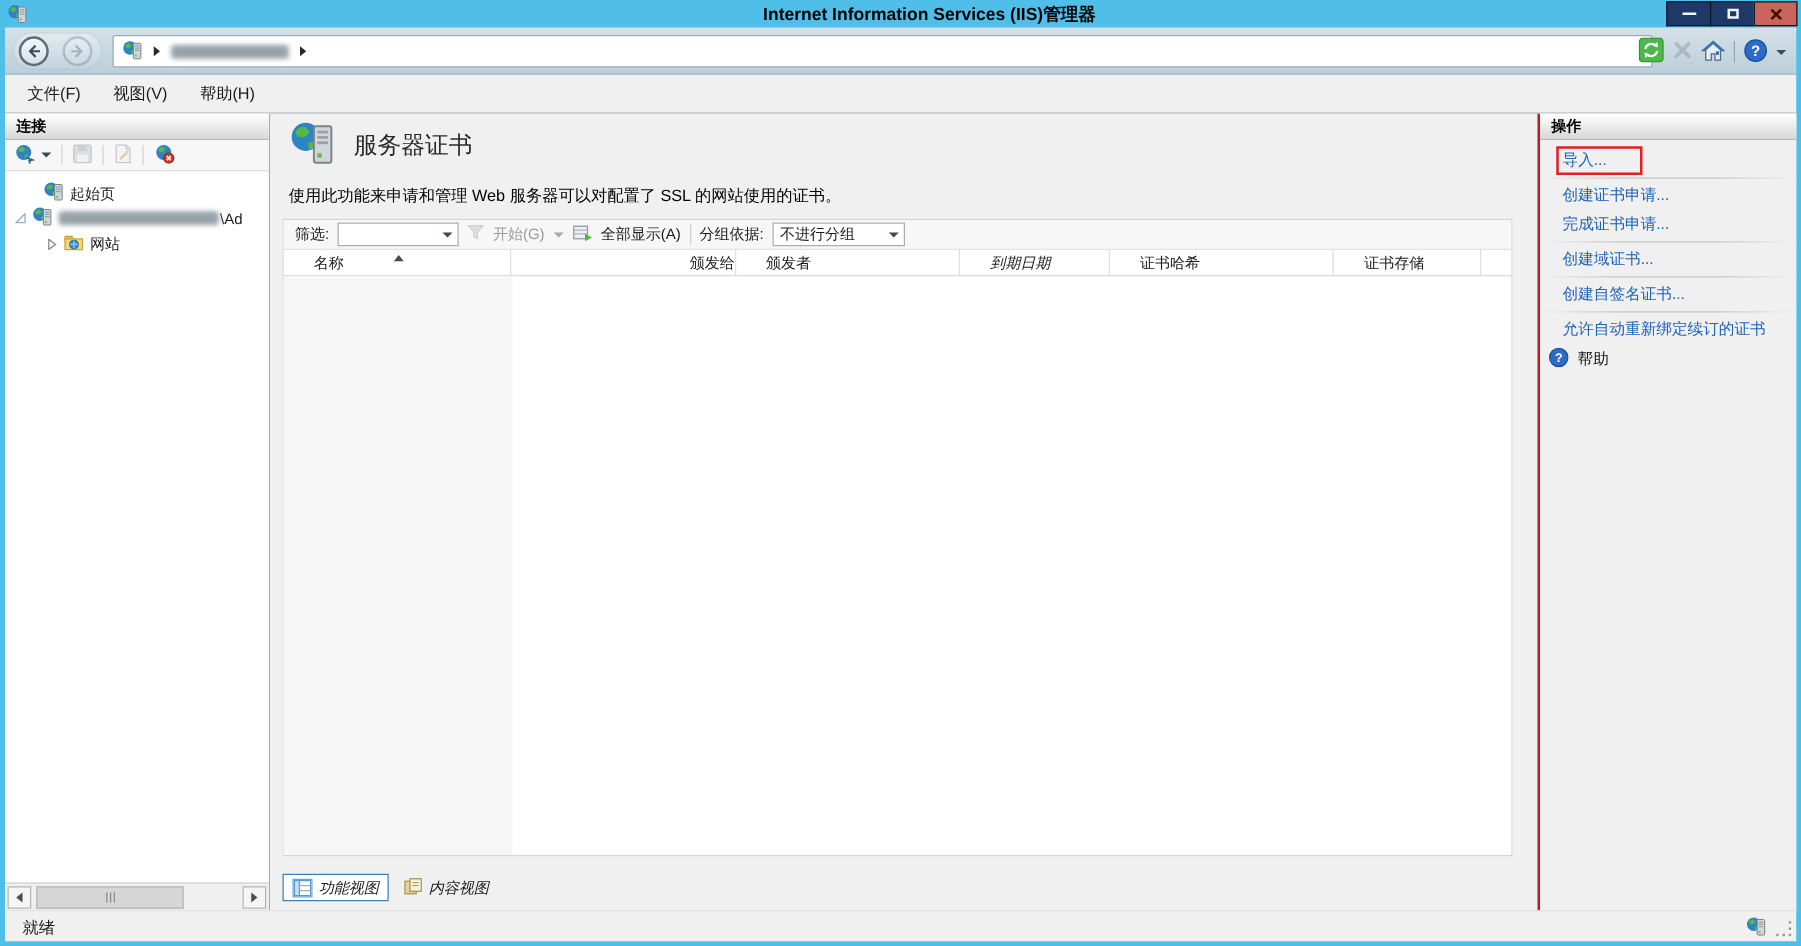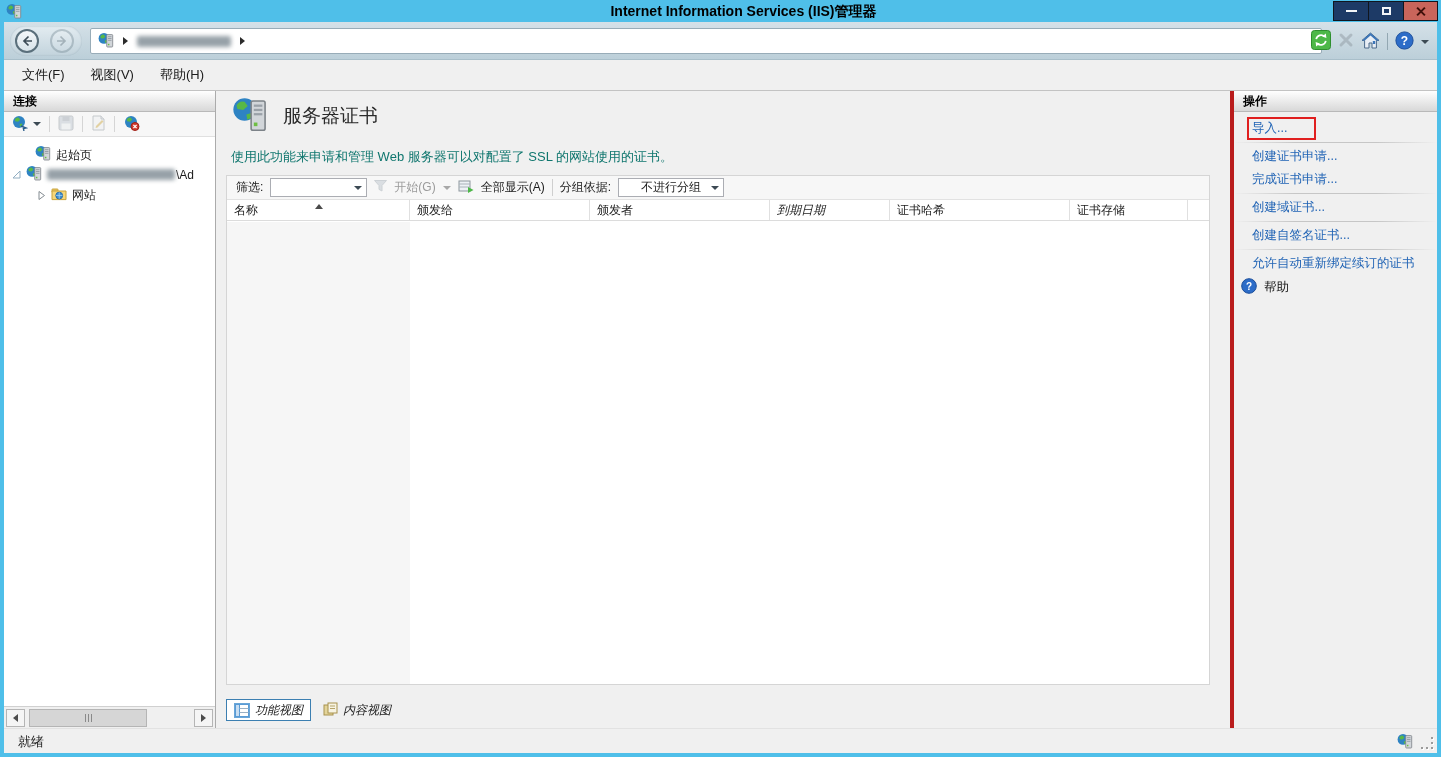--- a/index.html
+++ b/index.html
@@ -69,42 +69,42 @@
   .sthumb { position:absolute; top:2px; left:25px; width:118px; height:18px; background:#d6d6d6; border:1px solid #b5b5b5;
     display:flex; align-items:center; justify-content:center; gap:2px; }
   .sthumb i { width:1px; height:8px; background:#8a8a8a; }
   .tri-l-s { width:0;height:0;border-right:5px solid #4d4d4d;border-top:4px solid transparent;border-bottom:4px solid transparent; }
   .tri-r-s { width:0;height:0;border-left:5px solid #4d4d4d;border-top:4px solid transparent;border-bottom:4px solid transparent; }
 
   
   .center-panel { position:absolute; left:213px; top:0; width:1013px; height:100%; }
   .page-head { position:absolute; top:5px; left:15px; display:flex; align-items:center; gap:15px; }
   .page-title { font-size:19px; color:#2a2a2a; }
-  .page-desc { position:absolute; top:57px; left:14px; font-size:13px; color:#0f766e; }
+  .page-desc { position:absolute; top:57px; left:14px; font-size:13px; color:#000000; }
   .content-block { position:absolute; left:9px; top:84px; width:984px; bottom:43px; border:1px solid #d5d5d5; background:#fff; }
   .filterbar { height:24px; background:#f7f7f7; border-bottom:1px solid #e2e2e2;
     display:flex; align-items:center; padding:0 9px; gap:7px; font-size:12px; }
-  .combo { height:19px; background:#fff; border:1px solid #abadb3; position:relative; display:flex; align-items:center; padding:0 5px;justify-content:center; }
+  .combo { height:19px; background:#fff; border:1px solid #abadb3; position:relative; display:flex; align-items:center; padding:0 5px; }
   .combo .caret-dn { position:absolute; right:4px; top:7px; }
   .combo1 { width:97px; } .combo2 { width:106px; }
   .disabled-text { color:#9b9b9b; }
   .caret-dis { border-top-color:#a8a8a8; }
   .thead { height:21px; display:flex; border-bottom:1px solid #dcdcdc; font-size:12px; background:#fff; }
-  .th { line-height:20px; padding-left:7px; border-right:1px solid #e0e0e0; position:relative; }
+  .th { line-height:20px; padding-left:24px; border-right:1px solid #e0e0e0; position:relative; }
   .sort-asc { position:absolute; left:88px; top:4px; width:0; height:0;
     border-bottom:5px solid #4a4a4a; border-left:4px solid transparent; border-right:4px solid transparent; }
   .tlist { position:absolute; top:46px; left:0; right:0; bottom:0; background:#fff; }
   .sortcol-shade { position:absolute; left:0; top:0; bottom:0; width:183px; background:#f6f6f6; }
   .view-tabs { position:absolute; left:9px; bottom:7px; display:flex; align-items:center; gap:5px; font-size:12px; }
   .vtab { display:flex; align-items:center; gap:5px; height:22px; padding:0 7px;font-style:italic; }
   .vtab.sel { background:#fff; border:1px solid #3c7fb1; }
   .icobox { display:inline-flex; border:1px solid #6aa6d8; background:#fff; }
 
   
-  .right-panel { position:absolute; left:1226px; right:0; top:0; height:100%; background:#f0f0f0; border-left:4px solid #b91c1c; }
+  .right-panel { position:absolute; left:1226px; right:0; top:0; height:100%; background:#f0f0f0; border-left:2px solid #b91c1c; }
   .actions { padding-top:5px; }
   .act-item { position:relative; height:23px; line-height:23px; padding-left:18px; font-size:12.5px; color:#2164B5; cursor:pointer; }
   .act-sep { height:1px; margin:2px 0; background:linear-gradient(to right,#f0f0f0,#c6c6c6 30%,#c6c6c6 70%,#f0f0f0); }
   .hl-box { position:absolute; left:13px; top:0px; width:69px; height:23px; border:2px solid #E01F1F; pointer-events:none; }
   .act-help { display:flex; align-items:center; gap:7px; height:24px; padding-left:7px; font-size:12.5px; color:#141414; cursor:pointer; }
 
   
   #statusbar { position:absolute; left:4px; top:728px; width:1433px; height:25px; background:#f0f0f0; border-top:1px solid #e2e2e2; }
   #statusbar .stext { position:absolute; left:14px; top:0; line-height:25px; font-size:13px; }
   .grip { position:absolute; right:4px; bottom:4px; width:14px; height:14px; }
@@ -363,21 +363,21 @@
         <span class="combo combo2">
           <span>不进行分组</span>
           <span class="caret-dn"></span>
         </span>
       </div>
       <div class="thead">
         <div class="th" style="width:183px;">
           <span>名称</span>
           <span class="sort-asc"></span>
         </div>
-        <div class="th" style="width:180px;"><span>颁发给</span></div>
+        <div class="th" style="width:180px;text-align:right;"><span>颁发给</span></div>
         <div class="th" style="width:180px;"><span>颁发者</span></div>
         <div class="th" style="width:120px;font-style:italic;"><span>到期日期</span></div>
         <div class="th" style="width:180px;"><span>证书哈希</span></div>
         <div class="th" style="width:118px;"><span>证书存储</span></div>
         <div class="th" style="flex:1;border-right:none;"></div>
       </div>
       <div class="tlist">
         <div class="sortcol-shade"></div>
       </div>
     </div>

